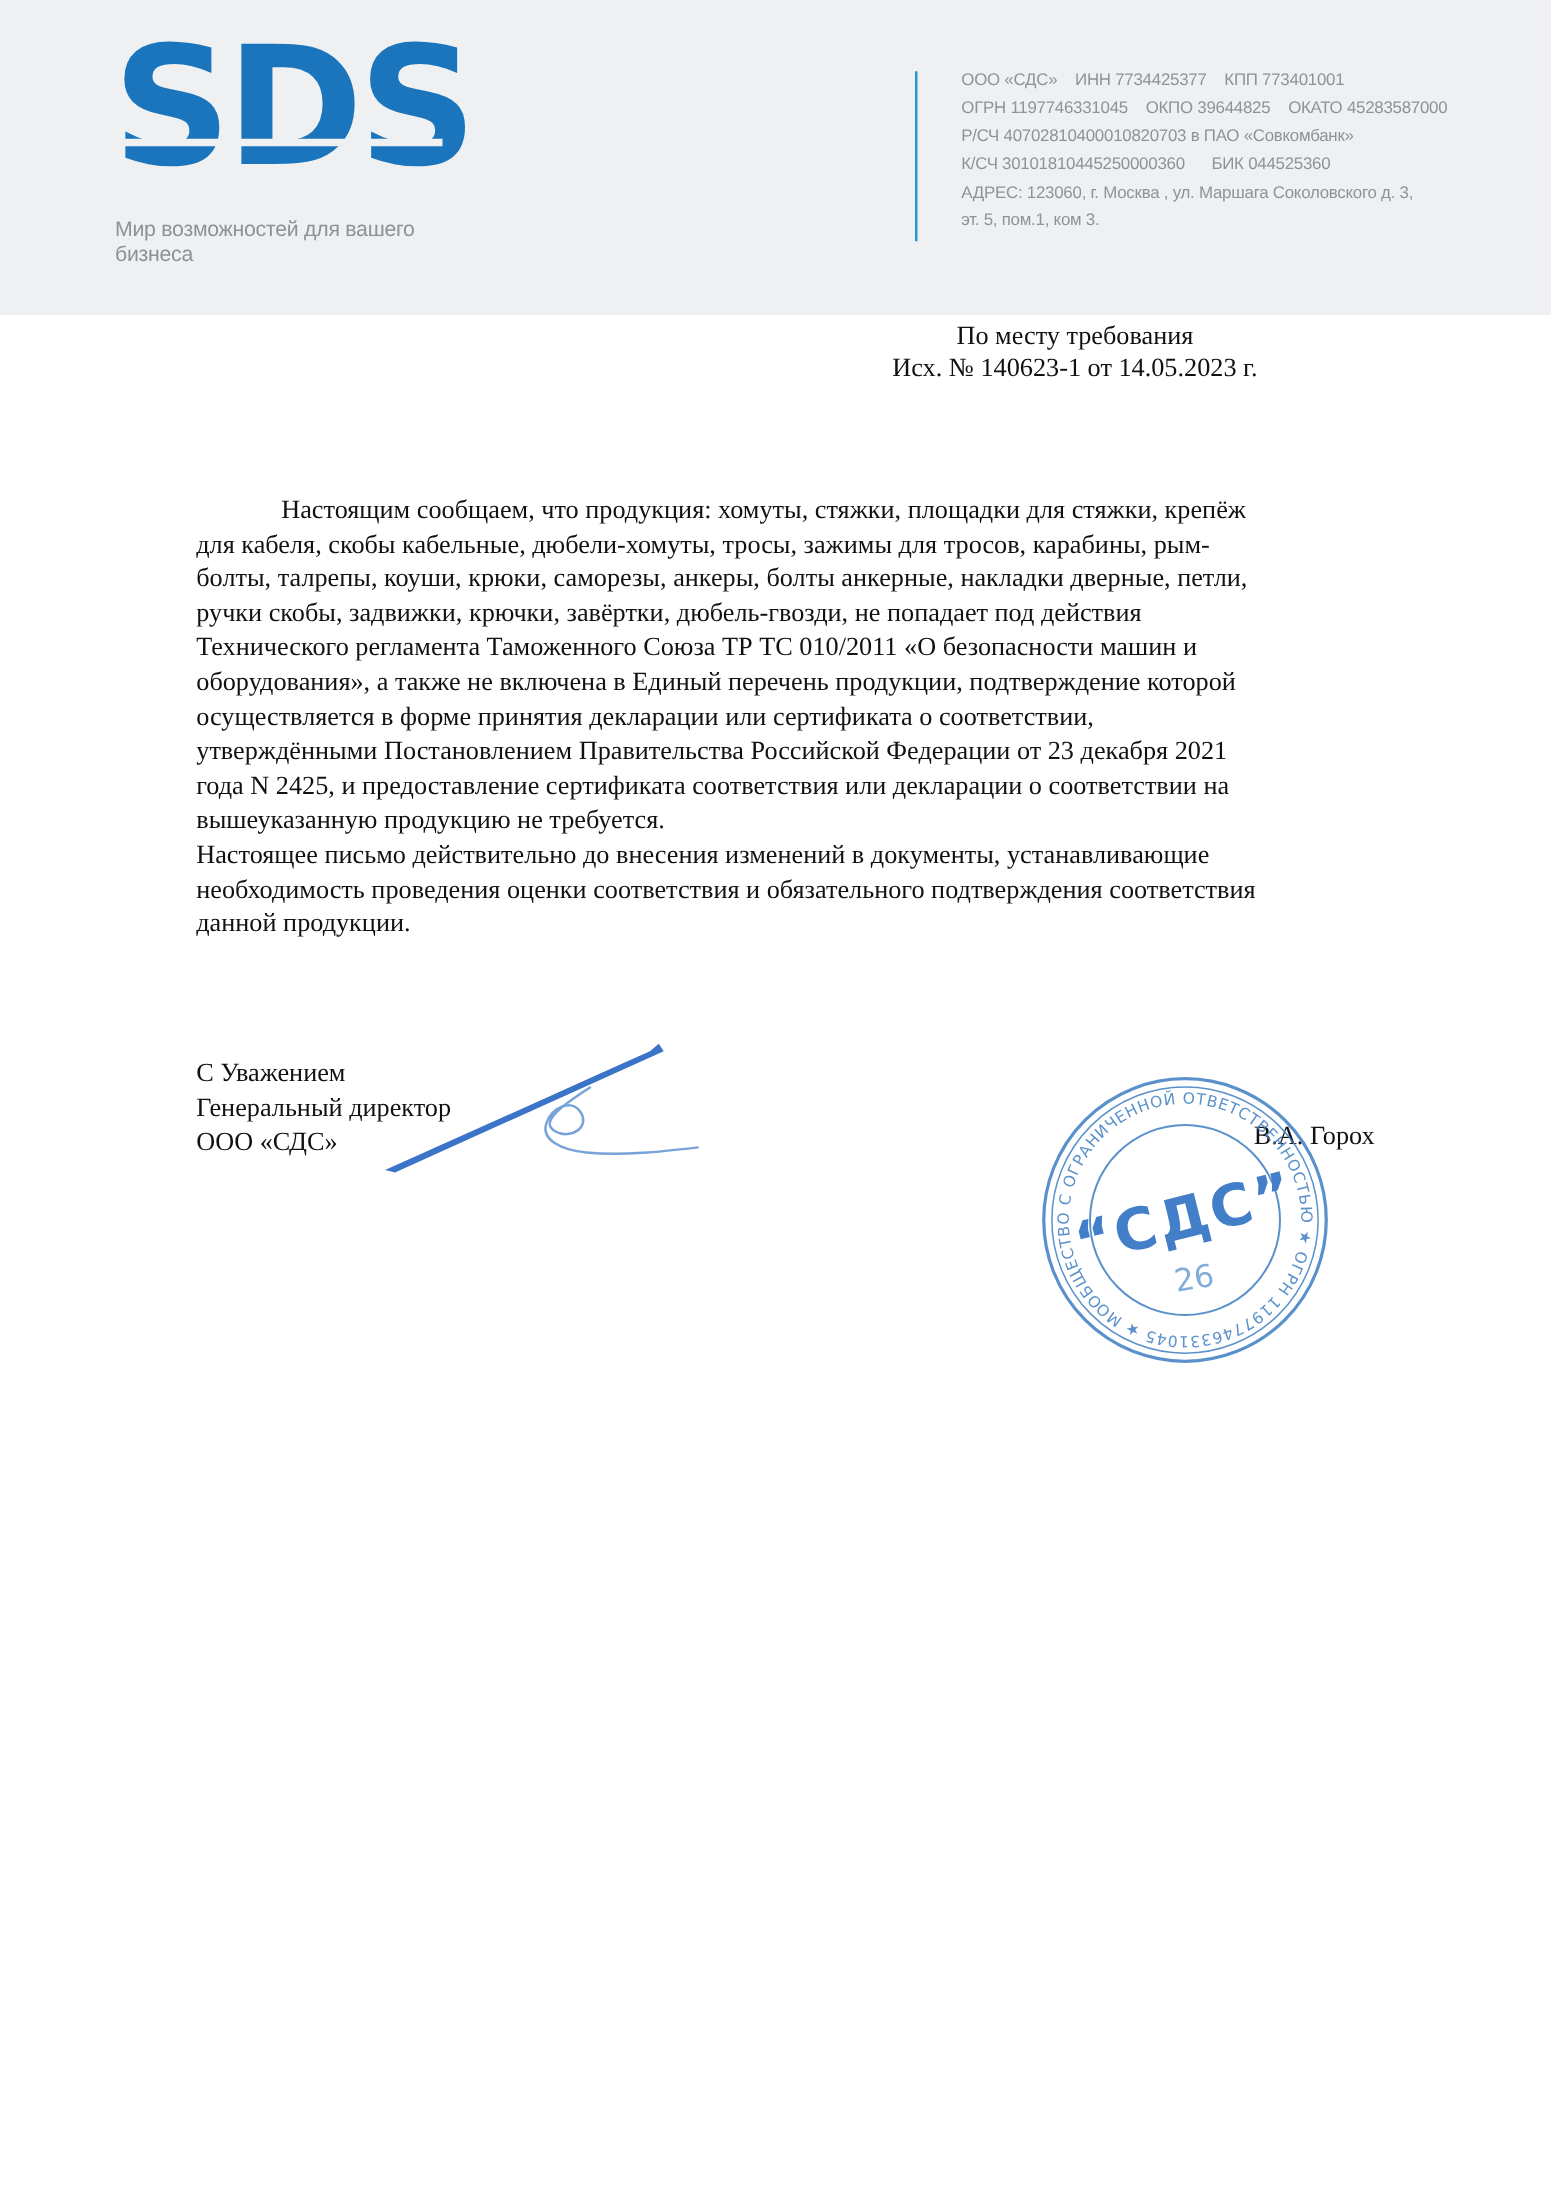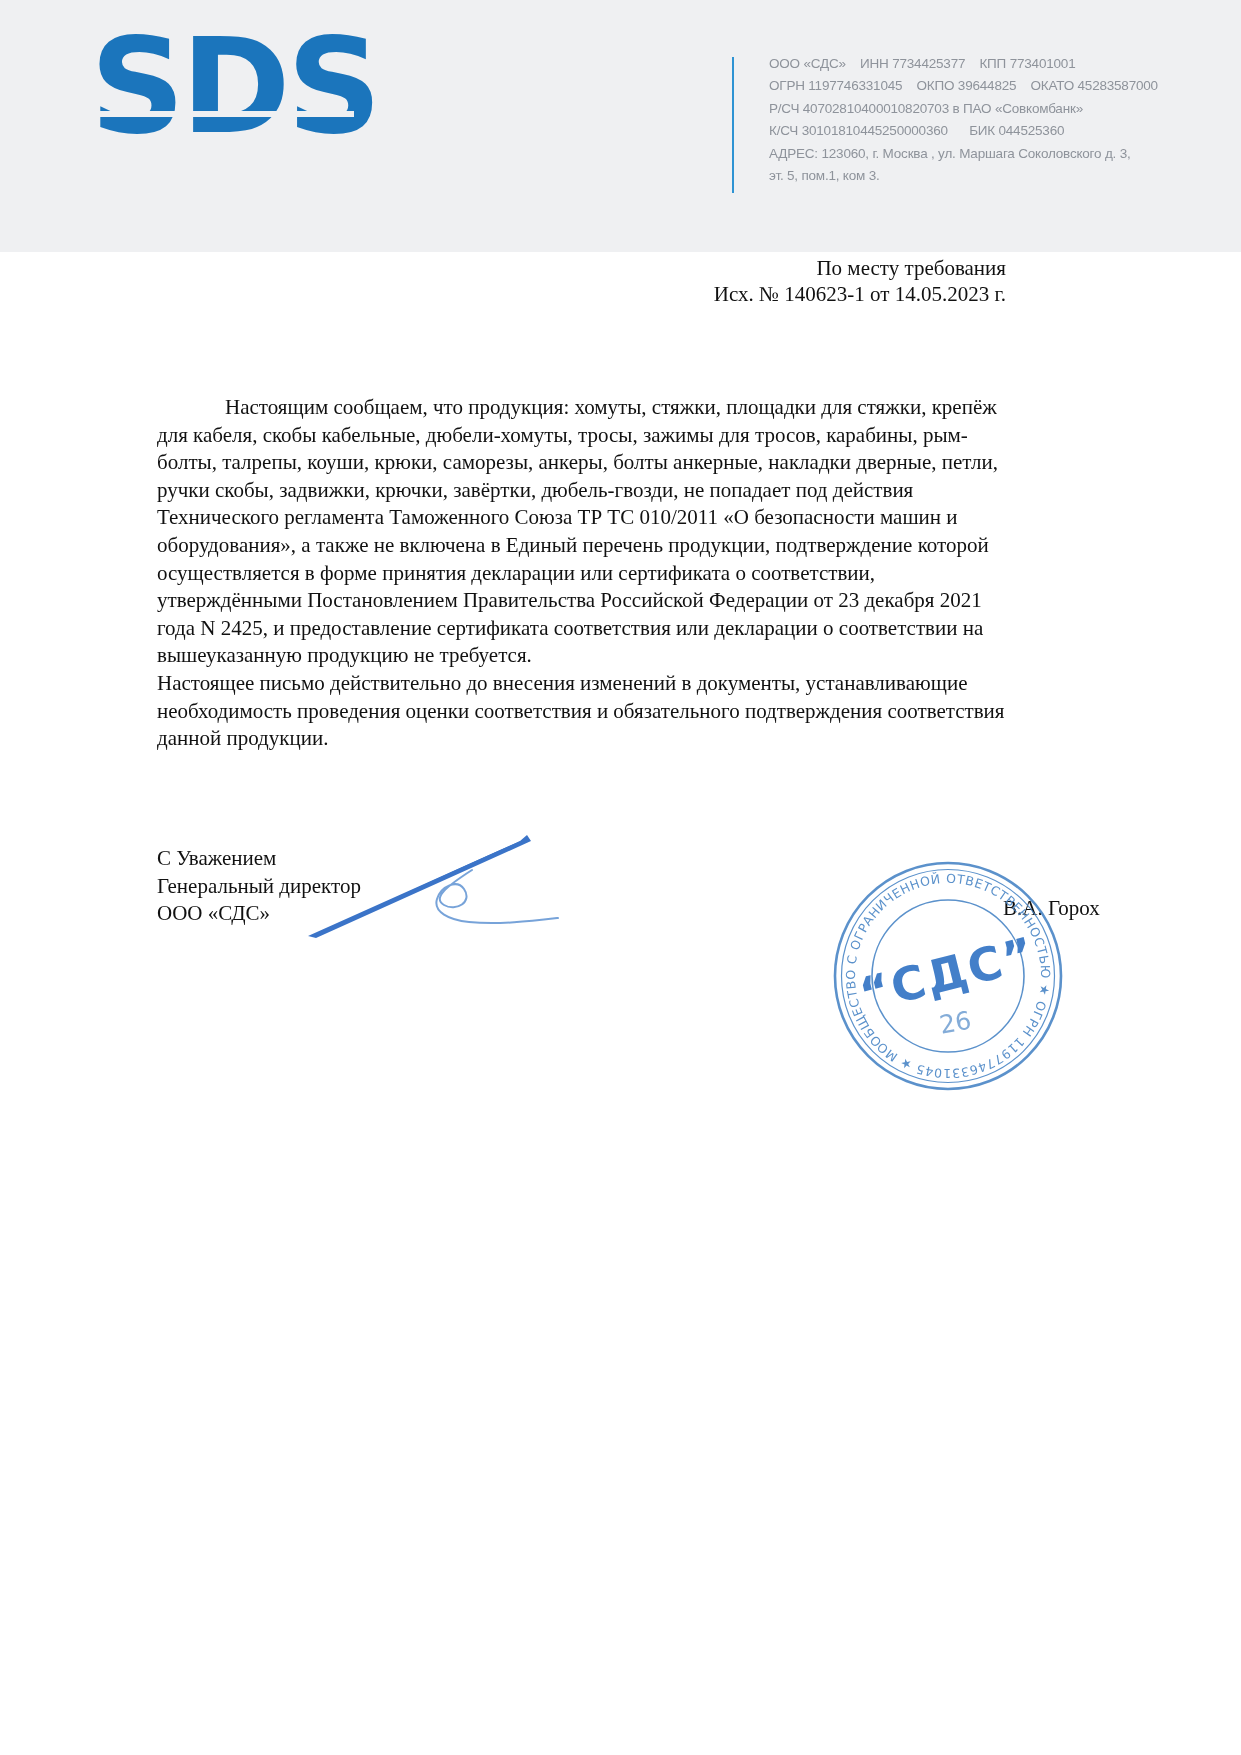--- a/index.html
+++ b/index.html
@@ -25,21 +25,21 @@
   .req-divider { position:absolute; left:732px; top:57px; width:2px; height:136px; background:#2e93d3; }
   .requisites {
     position:absolute; left:749px; top:53px;
     font-family:"Liberation Sans", sans-serif; font-size:13.5px; line-height:22.4px;
     color:#8e939b; letter-spacing:-0.2px;
   }
   .requisites div { white-space:pre;margin-left:20px; }
 
   
   .ref-block {
-    position:absolute; top:256px; right:235px; text-align:right;
+    position:absolute; top:256px; right:235px; text-align:center;
     font-size:21px; line-height:25.5px; color:#111;
   }
 
   
   .letter-title {
     position:absolute; left:157px; top:348px; width:940px; text-align:center;
     font-size:21px; color:#111;
   }
   .letter-body {
     position:absolute; left:157px; top:394px; width:960px;
@@ -67,20 +67,21 @@
 </style>
 </head>
 <body>
 
 <div class="page">
 
   <div class="header-band">
     <div class="logo-wrap">
       <div class="logo-text">SDS</div>
       <div class="logo-stripe"></div>
+      <div class="logo-tagline">Мир возможностей для вашего бизнеса</div>
     </div>
 
     <div class="req-divider"></div>
     <div class="requisites">
       <div>ООО «СДС»    ИНН 7734425377    КПП 773401001</div>
       <div>ОГРН 1197746331045    ОКПО 39644825    ОКАТО 45283587000</div>
       <div>Р/СЧ 40702810400010820703 в ПАО «Совкомбанк»</div>
       <div>К/СЧ 30101810445250000360      БИК 044525360</div>
       <div>АДРЕС: 123060, г. Москва , ул. Маршага Соколовского д. 3,</div>
       <div>эт. 5, пом.1, ком 3.</div>

